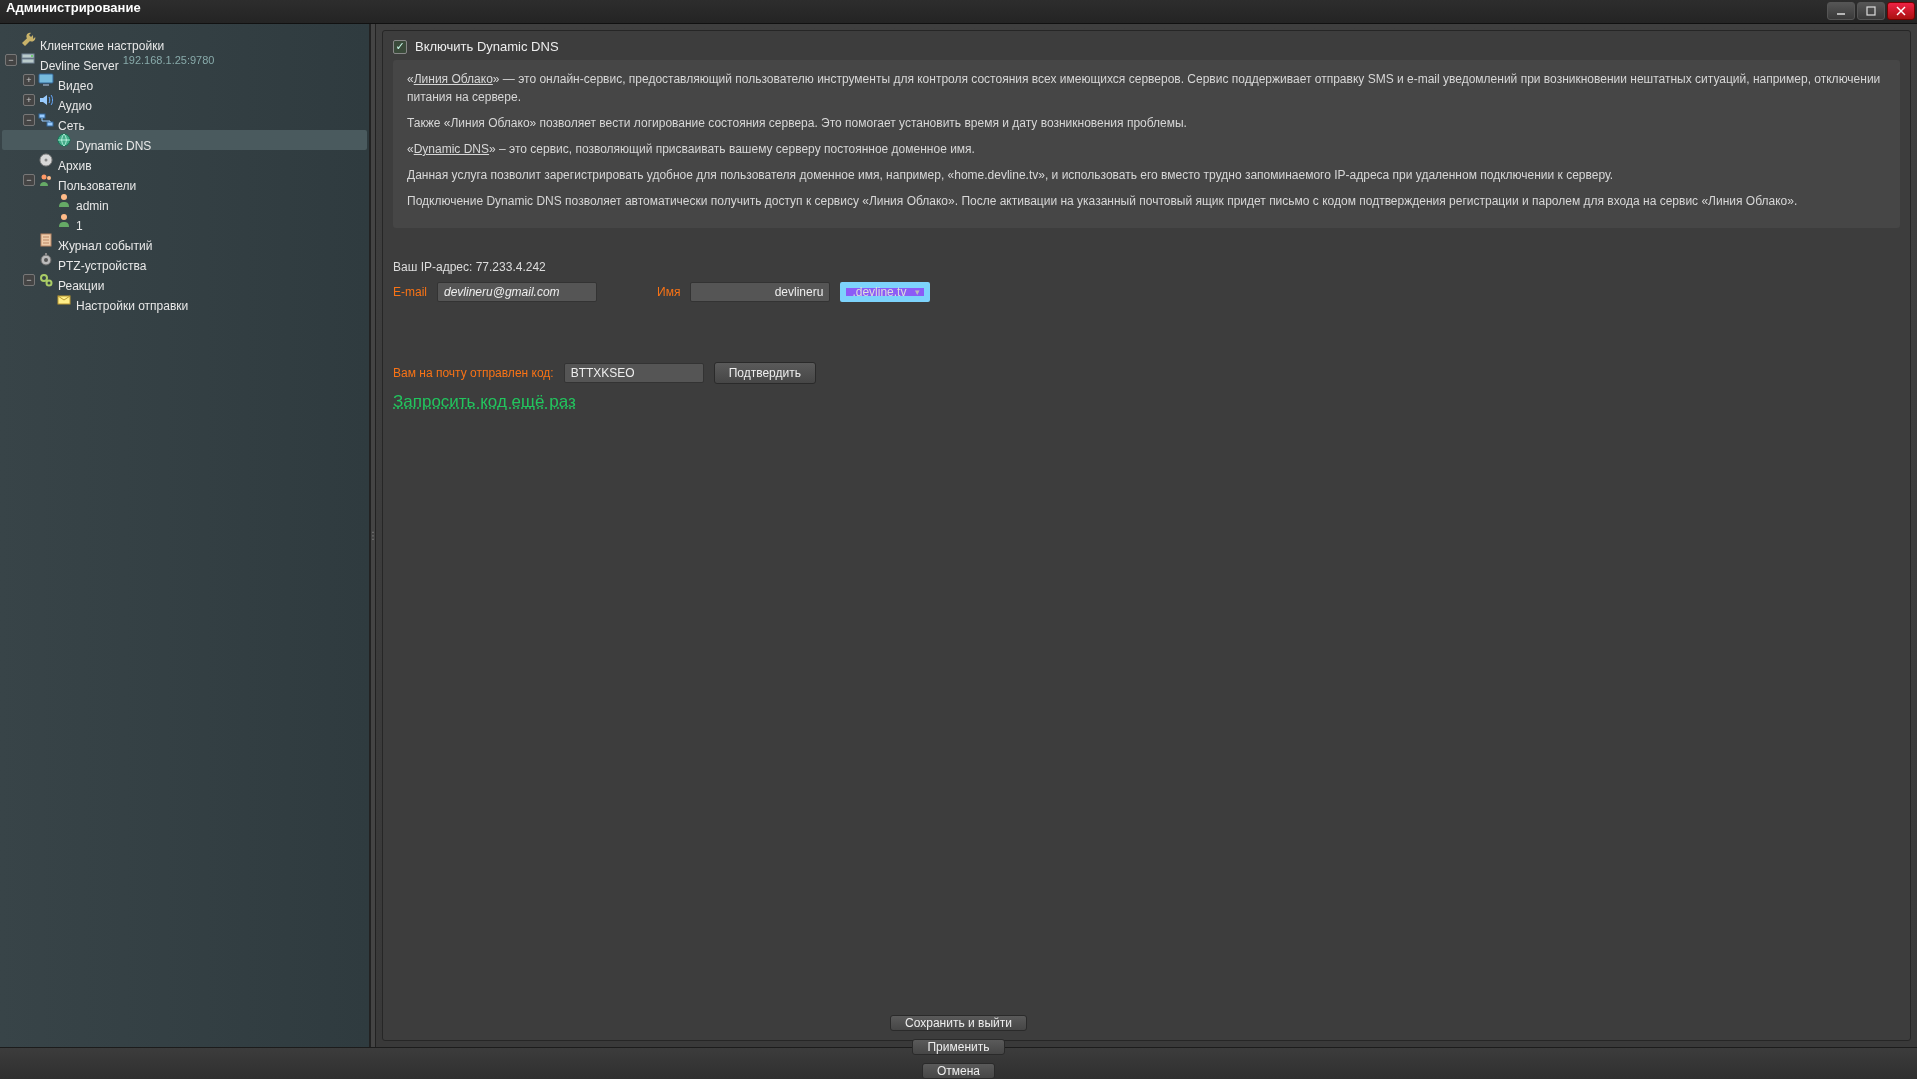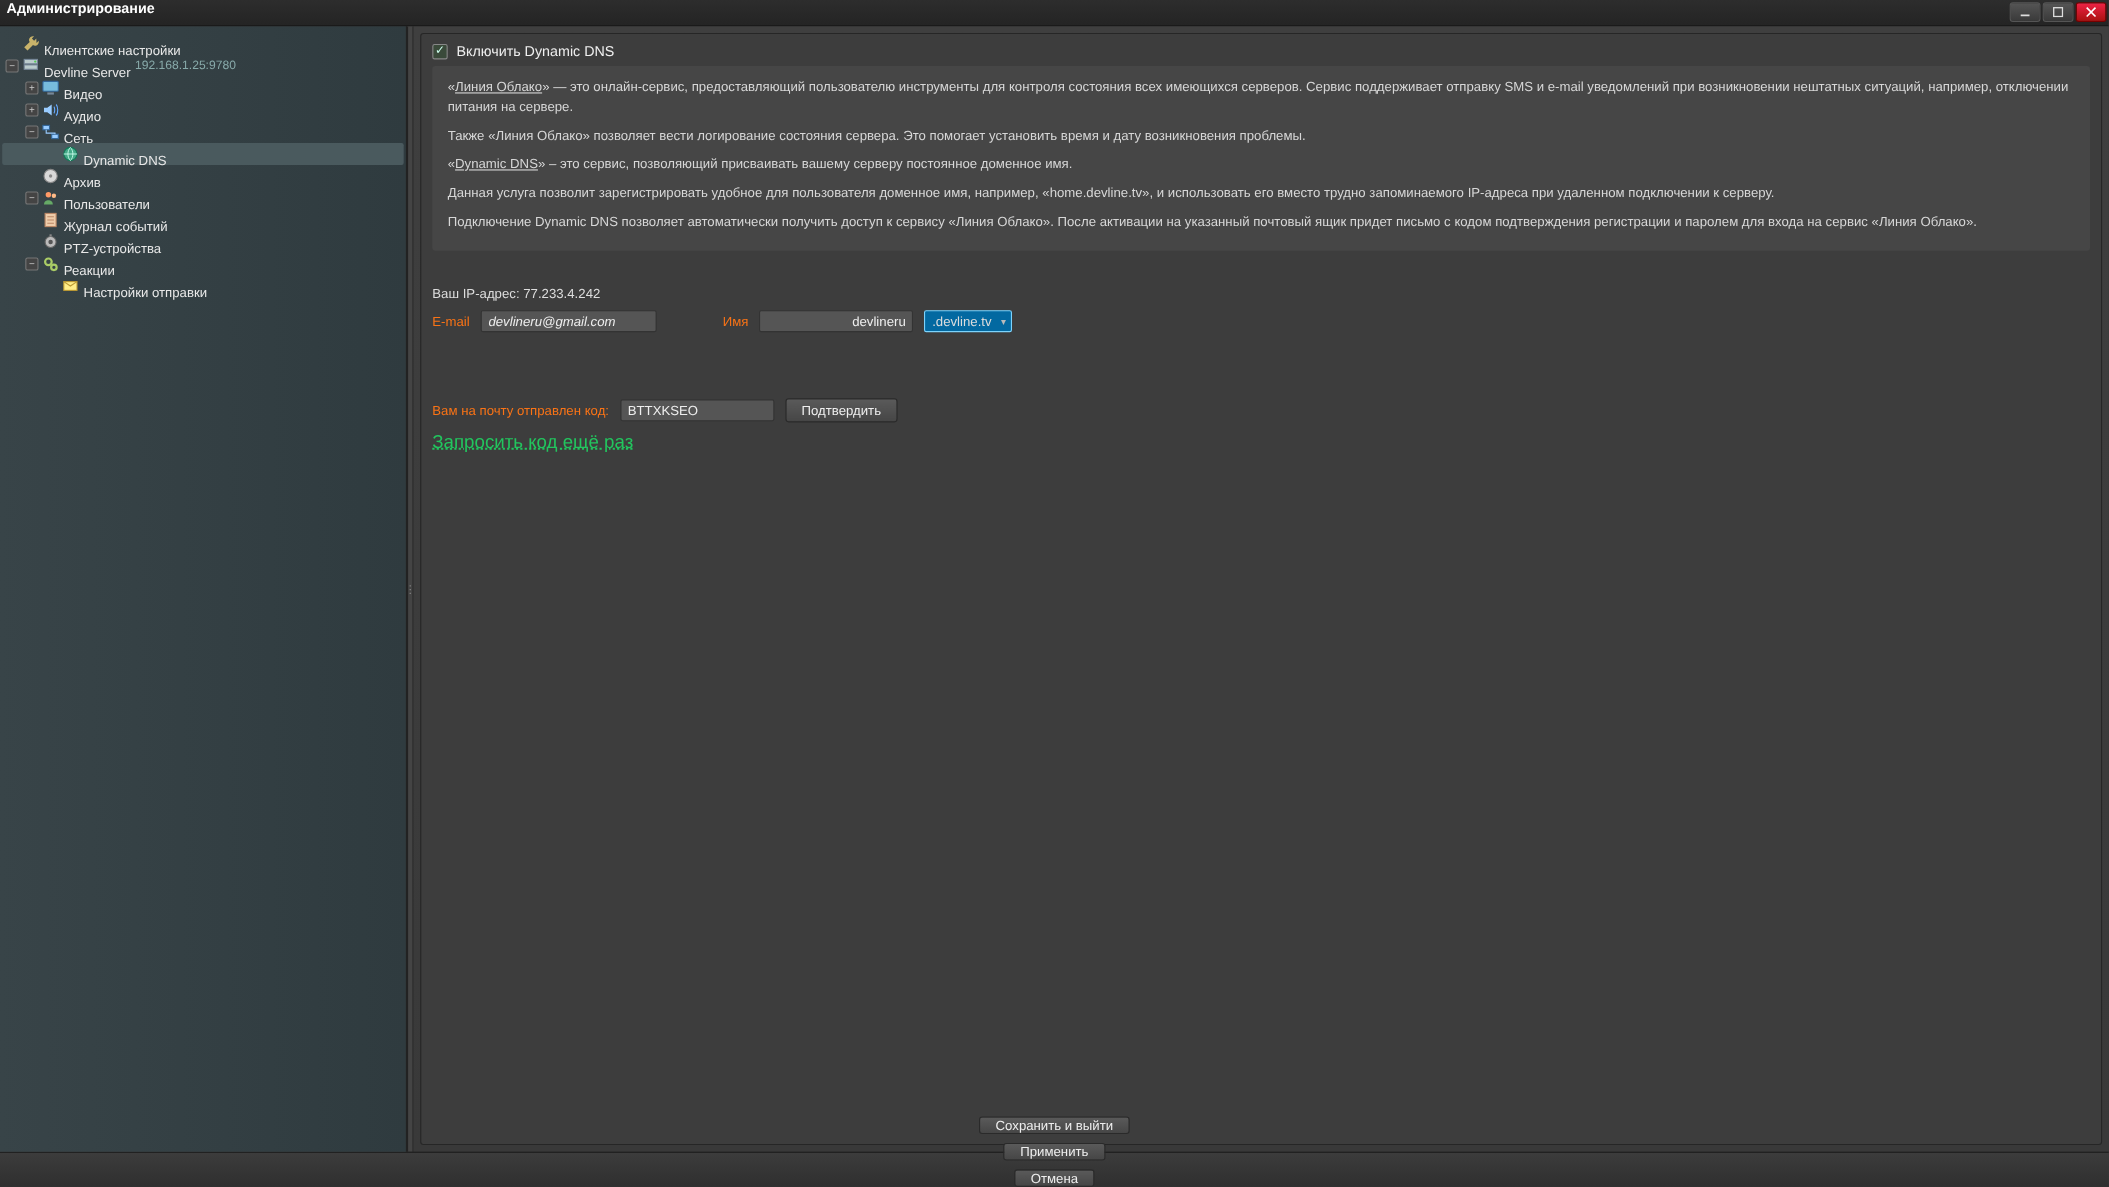--- a/index.html
+++ b/index.html
@@ -116,21 +116,21 @@
 
   .field-row { display:flex; align-items:center; gap:10px; margin:8px 0; flex-wrap:wrap; }
   .field-label { color:#f97316; font-size:12px; }
   .tinput {
     background:#555; border:1px solid #333; color:#eee;
     height:20px; padding:0 6px; font-size:12px;
     border-radius:2px;
   }
   .tinput.right { text-align:right; }
   .combo {
-    background:#0369a1; border:1px solid #7dd3fc; color:#ddd;
+    background:#8b5cf6; border:6px solid #7dd3fc; color:#ddd;
     height:20px; padding:0 18px 0 6px; font-size:12px;
     border-radius:2px; position:relative; display:inline-flex; align-items:center;
     cursor:pointer;
   }
   .combo::after { content:"▾"; position:absolute; right:5px; color:#bbb; font-size:9px; }
 
   .btn {
     background: linear-gradient(#5a5a5a,#464646);
     border:1px solid #2a2a2a; color:#eee;
     height:22px; padding:0 14px; font-size:12px;
@@ -281,20 +281,46 @@
                   <span class="toggle">−</span>
                 <span class="icon">
                     <svg viewBox="0 0 16 16">
                       <circle cx="6" cy="5" r="2.5" fill="#f96"></circle>
                       <circle cx="11" cy="6" r="2" fill="#fb8"></circle>
                       <path d="M2 14c0-3 2-4 4-4s4 1 4 4" fill="#6a6"></path>
                     </svg>
                   </span>
                 <span class="node-label">Пользователи</span>
               </div>
+              <ul>
+                <li>
+                    <div class="row">
+                  <span class="ind" style="width:54px"></span>
+                  <span class="icon">
+                        <svg viewBox="0 0 16 16">
+                          <circle cx="8" cy="5" r="3" fill="#fb8"></circle>
+                          <path d="M3 15c0-4 2-5 5-5s5 1 5 5" fill="#6a6"></path>
+                        </svg>
+                      </span>
+                  <span class="node-label">admin</span>
+                </div>
+                  </li>
+                <li>
+                    <div class="row">
+                  <span class="ind" style="width:54px"></span>
+                  <span class="icon">
+                        <svg viewBox="0 0 16 16">
+                          <circle cx="8" cy="5" r="3" fill="#fb8"></circle>
+                          <path d="M3 15c0-4 2-5 5-5s5 1 5 5" fill="#6a6"></path>
+                        </svg>
+                      </span>
+                  <span class="node-label">1</span>
+                </div>
+                  </li>
+              </ul>
             </li>
             <li>
                 <div class="row">
               <span class="ind" style="width:36px"></span>
               <span class="icon">
                     <svg viewBox="0 0 16 16">
                       <rect x="3" y="2" width="10" height="12" fill="#eca" stroke="#b86"></rect>
                       <line x1="5" y1="5" x2="11" y2="5" stroke="#b86"></line>
                       <line x1="5" y1="8" x2="11" y2="8" stroke="#b86"></line>
                       <line x1="5" y1="11" x2="11" y2="11" stroke="#b86"></line>

